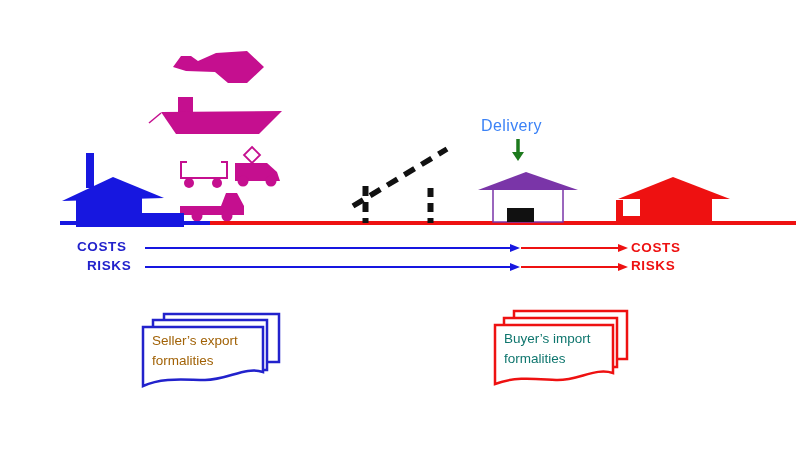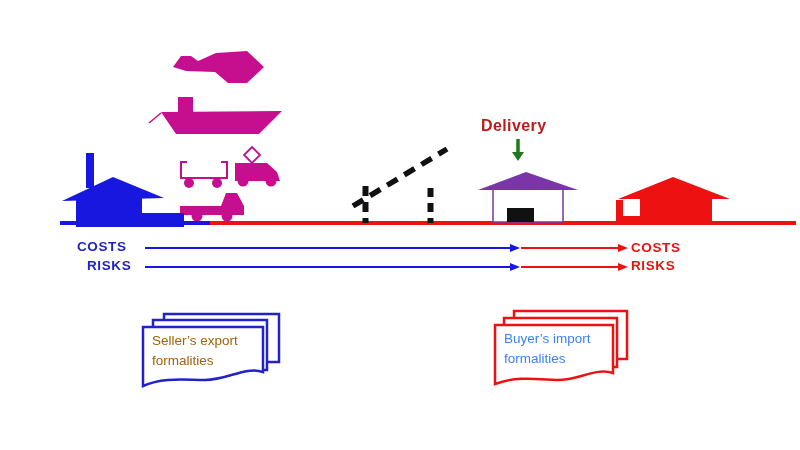--- a/index.html
+++ b/index.html
@@ -9,24 +9,24 @@
   }
   #stage svg{position:absolute;left:0;top:0;}
   .t{position:absolute;white-space:nowrap;}
   .lbl{font-size:13.5px;font-weight:bold;letter-spacing:0.6px;text-align:right;}
   .lbl-blue{color:#2222cc;}
   .lbl-red{color:#ee1111;}
   .costs-blue{left:77px;top:239px;}
   .risks-blue{left:87px;top:258px;}
   .costs-red{left:631px;top:240px;}
   .risks-red{left:631px;top:258px;}
-  .delivery{left:481px;top:117px;color:#b91c1c;font-size:16px;font-weight:bold;letter-spacing:0.4px;}
+  .delivery{left:481px;top:117px;color:#3b82f6;font-size:16px;font-weight:normal;letter-spacing:0.4px;}
   .docnote{position:absolute;font-size:13.5px;line-height:1.45;white-space:normal;}
   .seller-note{left:152px;top:331px;width:114px;color:#a16207;}
-  .buyer-note{left:504px;top:329px;width:112px;color:#3b82f6;}
+  .buyer-note{left:504px;top:329px;width:112px;color:#0f766e;}
 </style>
 </head>
 <body>
 
 <div id="stage">
 
   <svg width="800" height="450" viewBox="0 0 800 450">
 
     <g fill="#c50f8f">
       <polygon points="173,67 181,56 191,56 198,61 216,53 247,51 264,67 247,83 228,83 215,72 186,71"></polygon>

